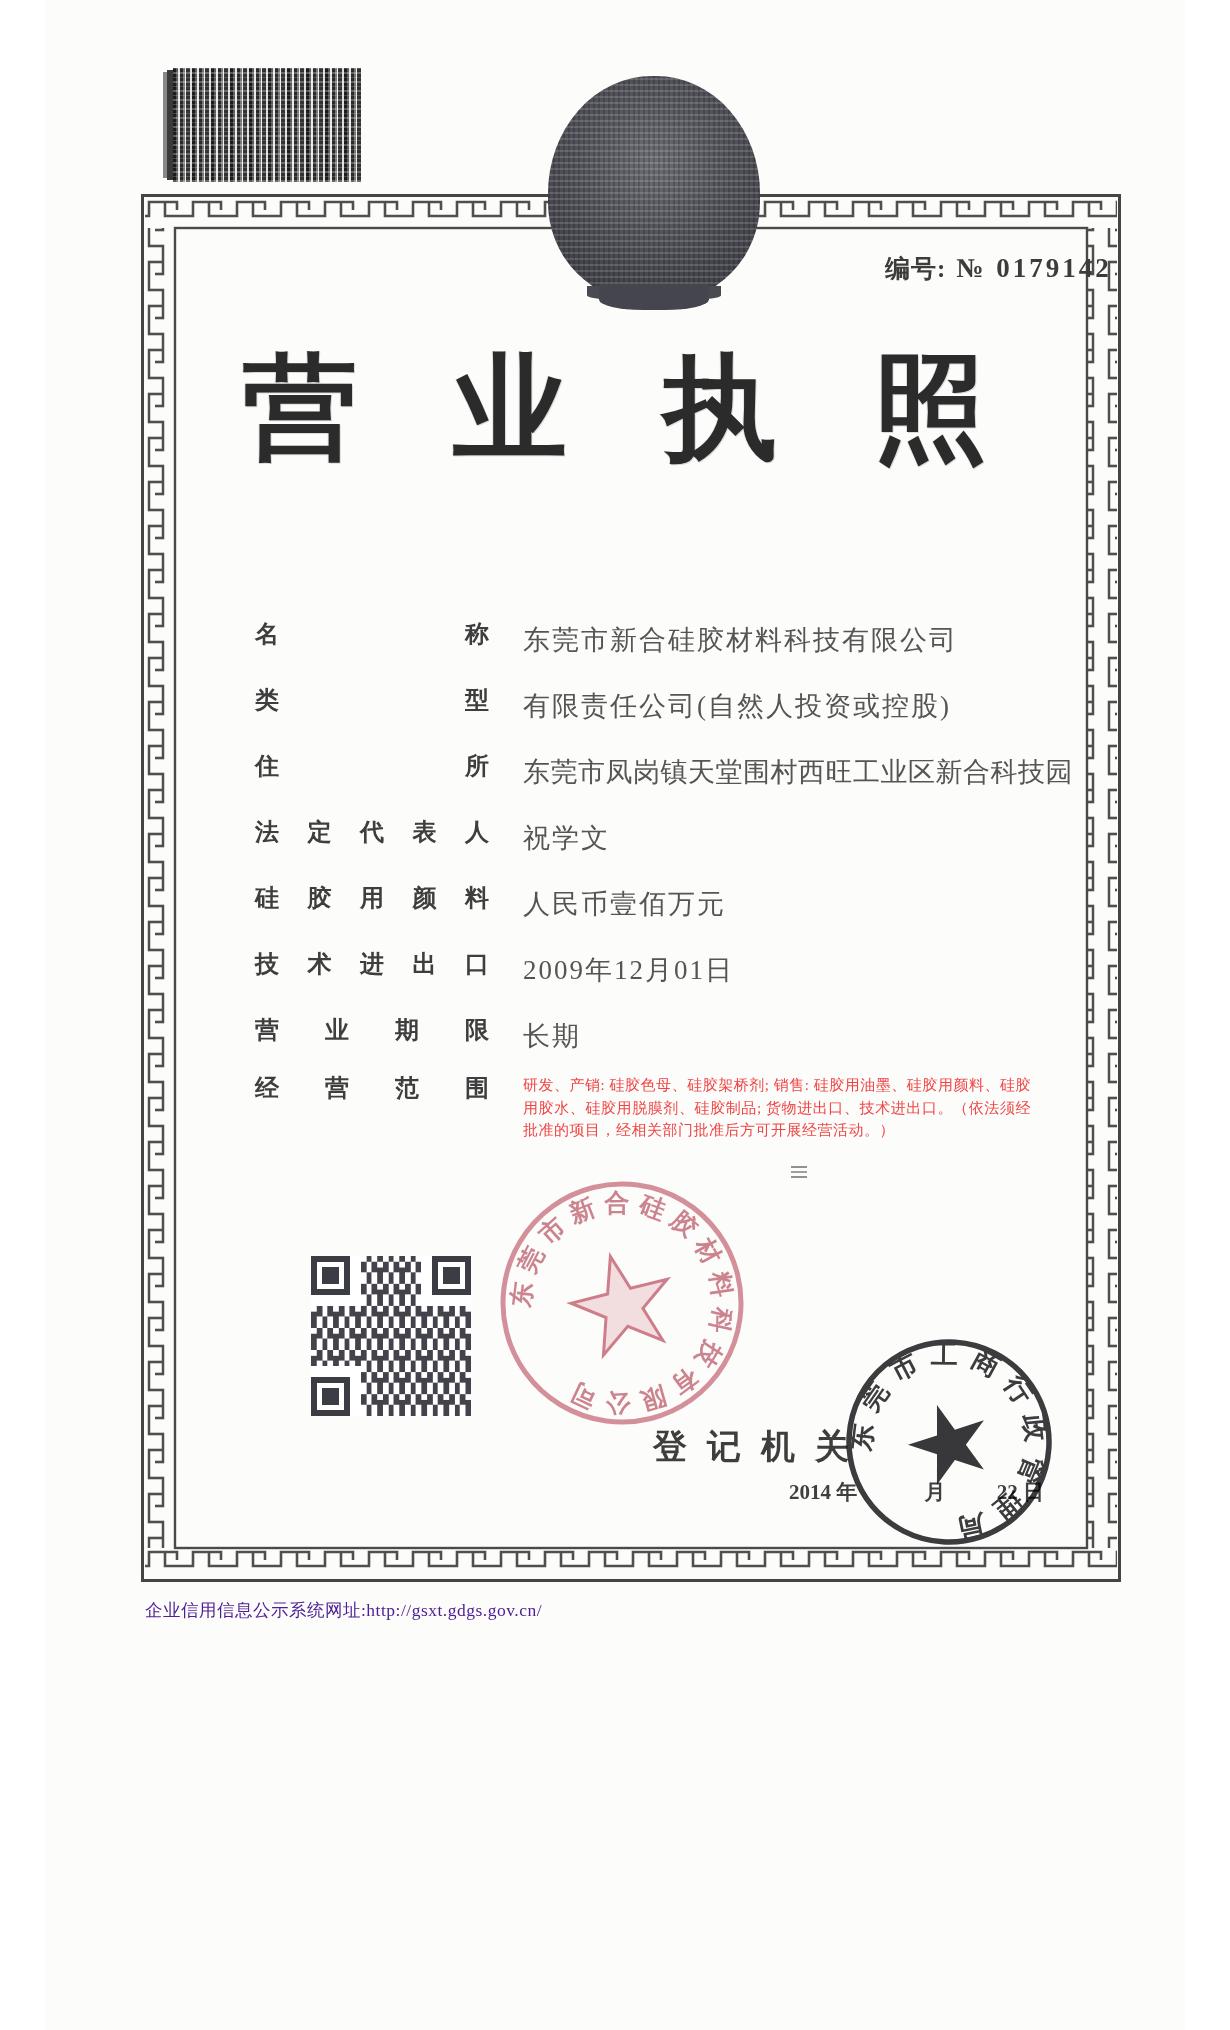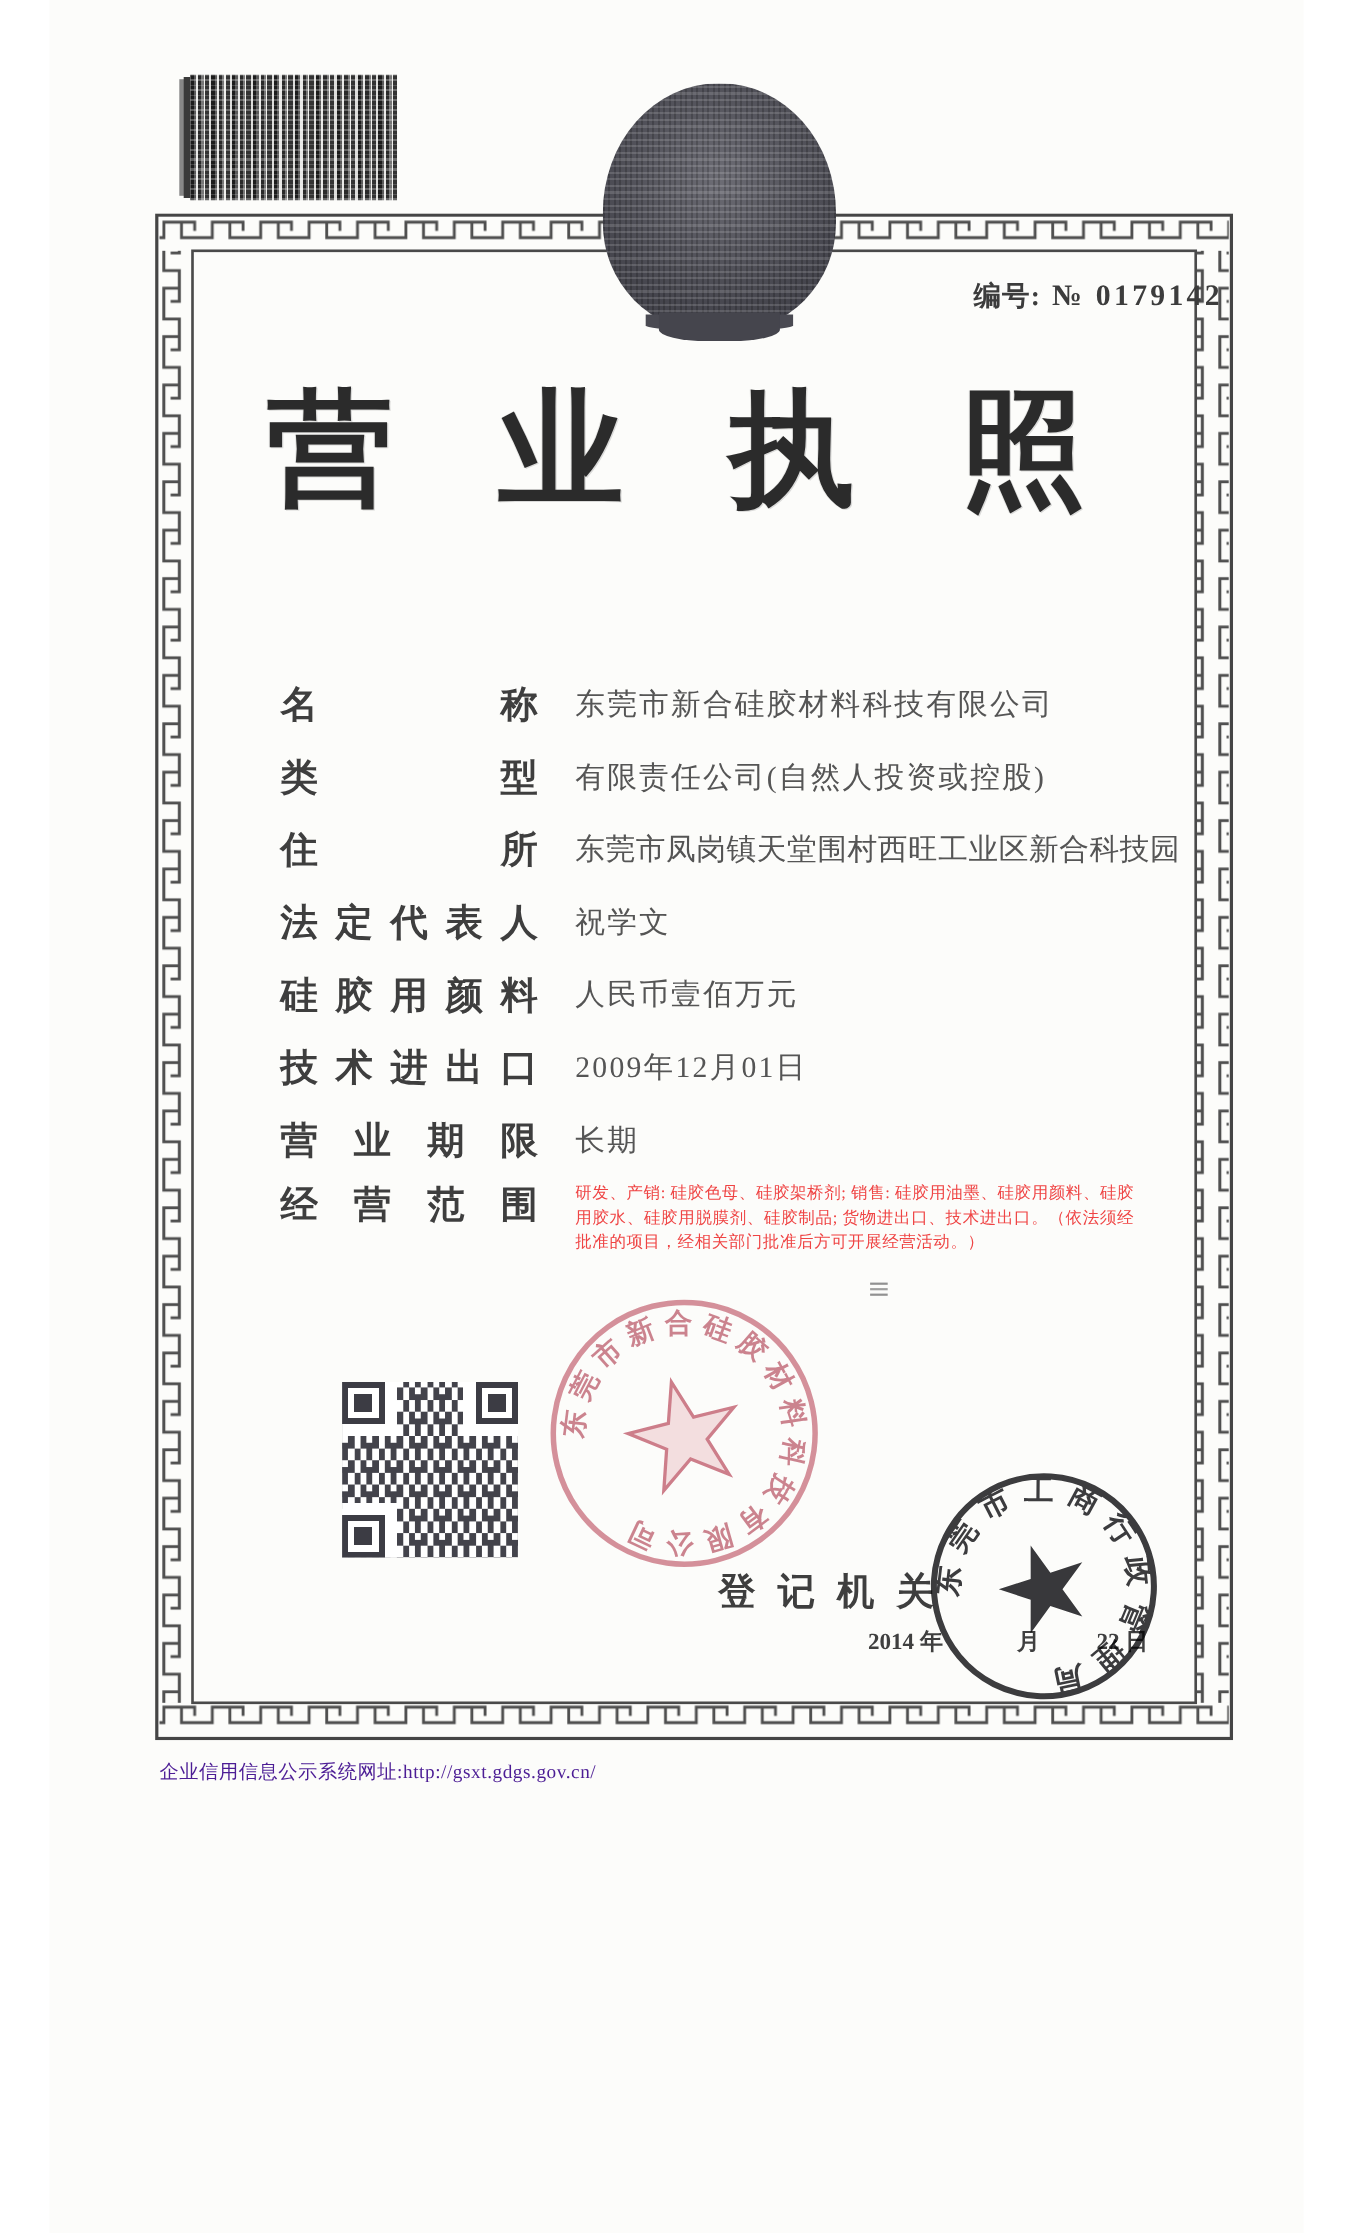--- a/index.html
+++ b/index.html
@@ -57,21 +57,21 @@
   }
   .regno .val{
     display:inline-block;margin-left:22px;font-size:33px;color:#4d4d4d;
     letter-spacing:1px;vertical-align:-2px;
   }
   
   .row{position:absolute;left:210px;z-index:2;}
   .row .flabel{
     position:absolute;left:0;top:0;width:234px;
     font-family:"Liberation Sans", sans-serif;font-weight:bold;
-    font-size:34px;color:#3e3e3e;
+    font-size:24px;color:#3e3e3e;
     text-align:justify;text-align-last:justify;
   }
   .row .fvalue{
     position:absolute;left:268px;top:4px;width:520px;
     font-size:27px;color:#555;letter-spacing:2px;white-space:nowrap;
   }
   .row.scope .fvalue{
     font-size:15px;line-height:1.5;letter-spacing:.5px;
     width:508px;white-space:normal;text-align:justify;color:#ef4444;
     top:2px;

